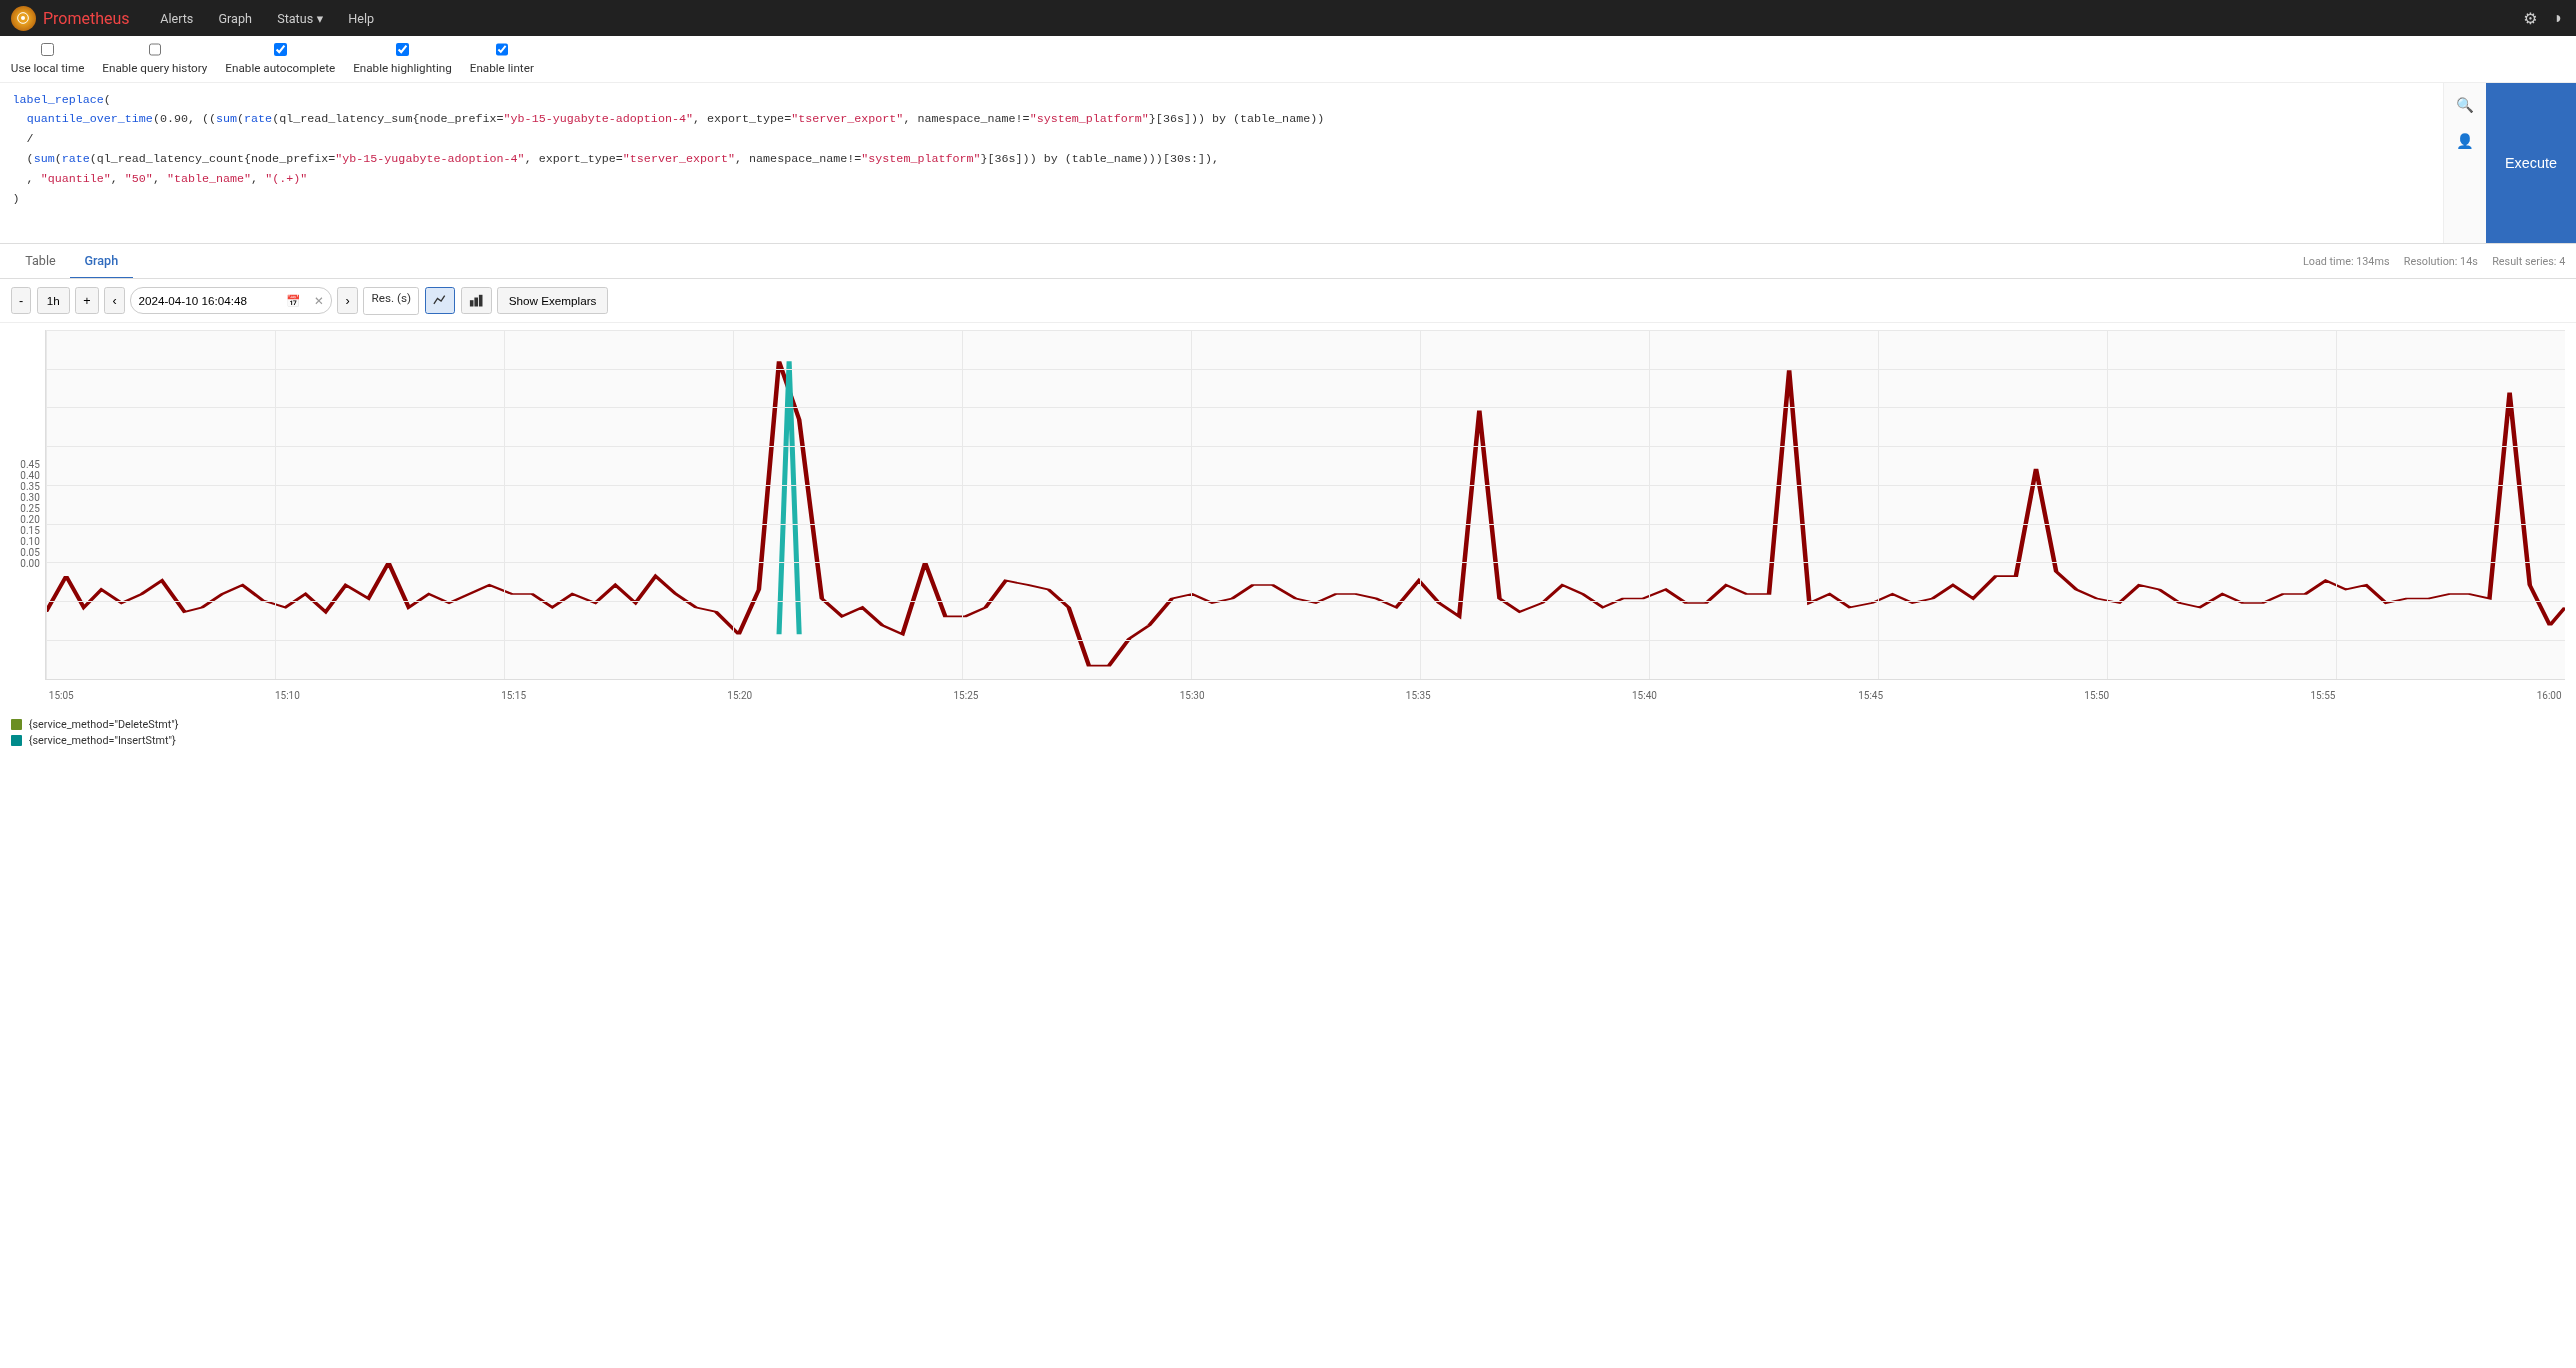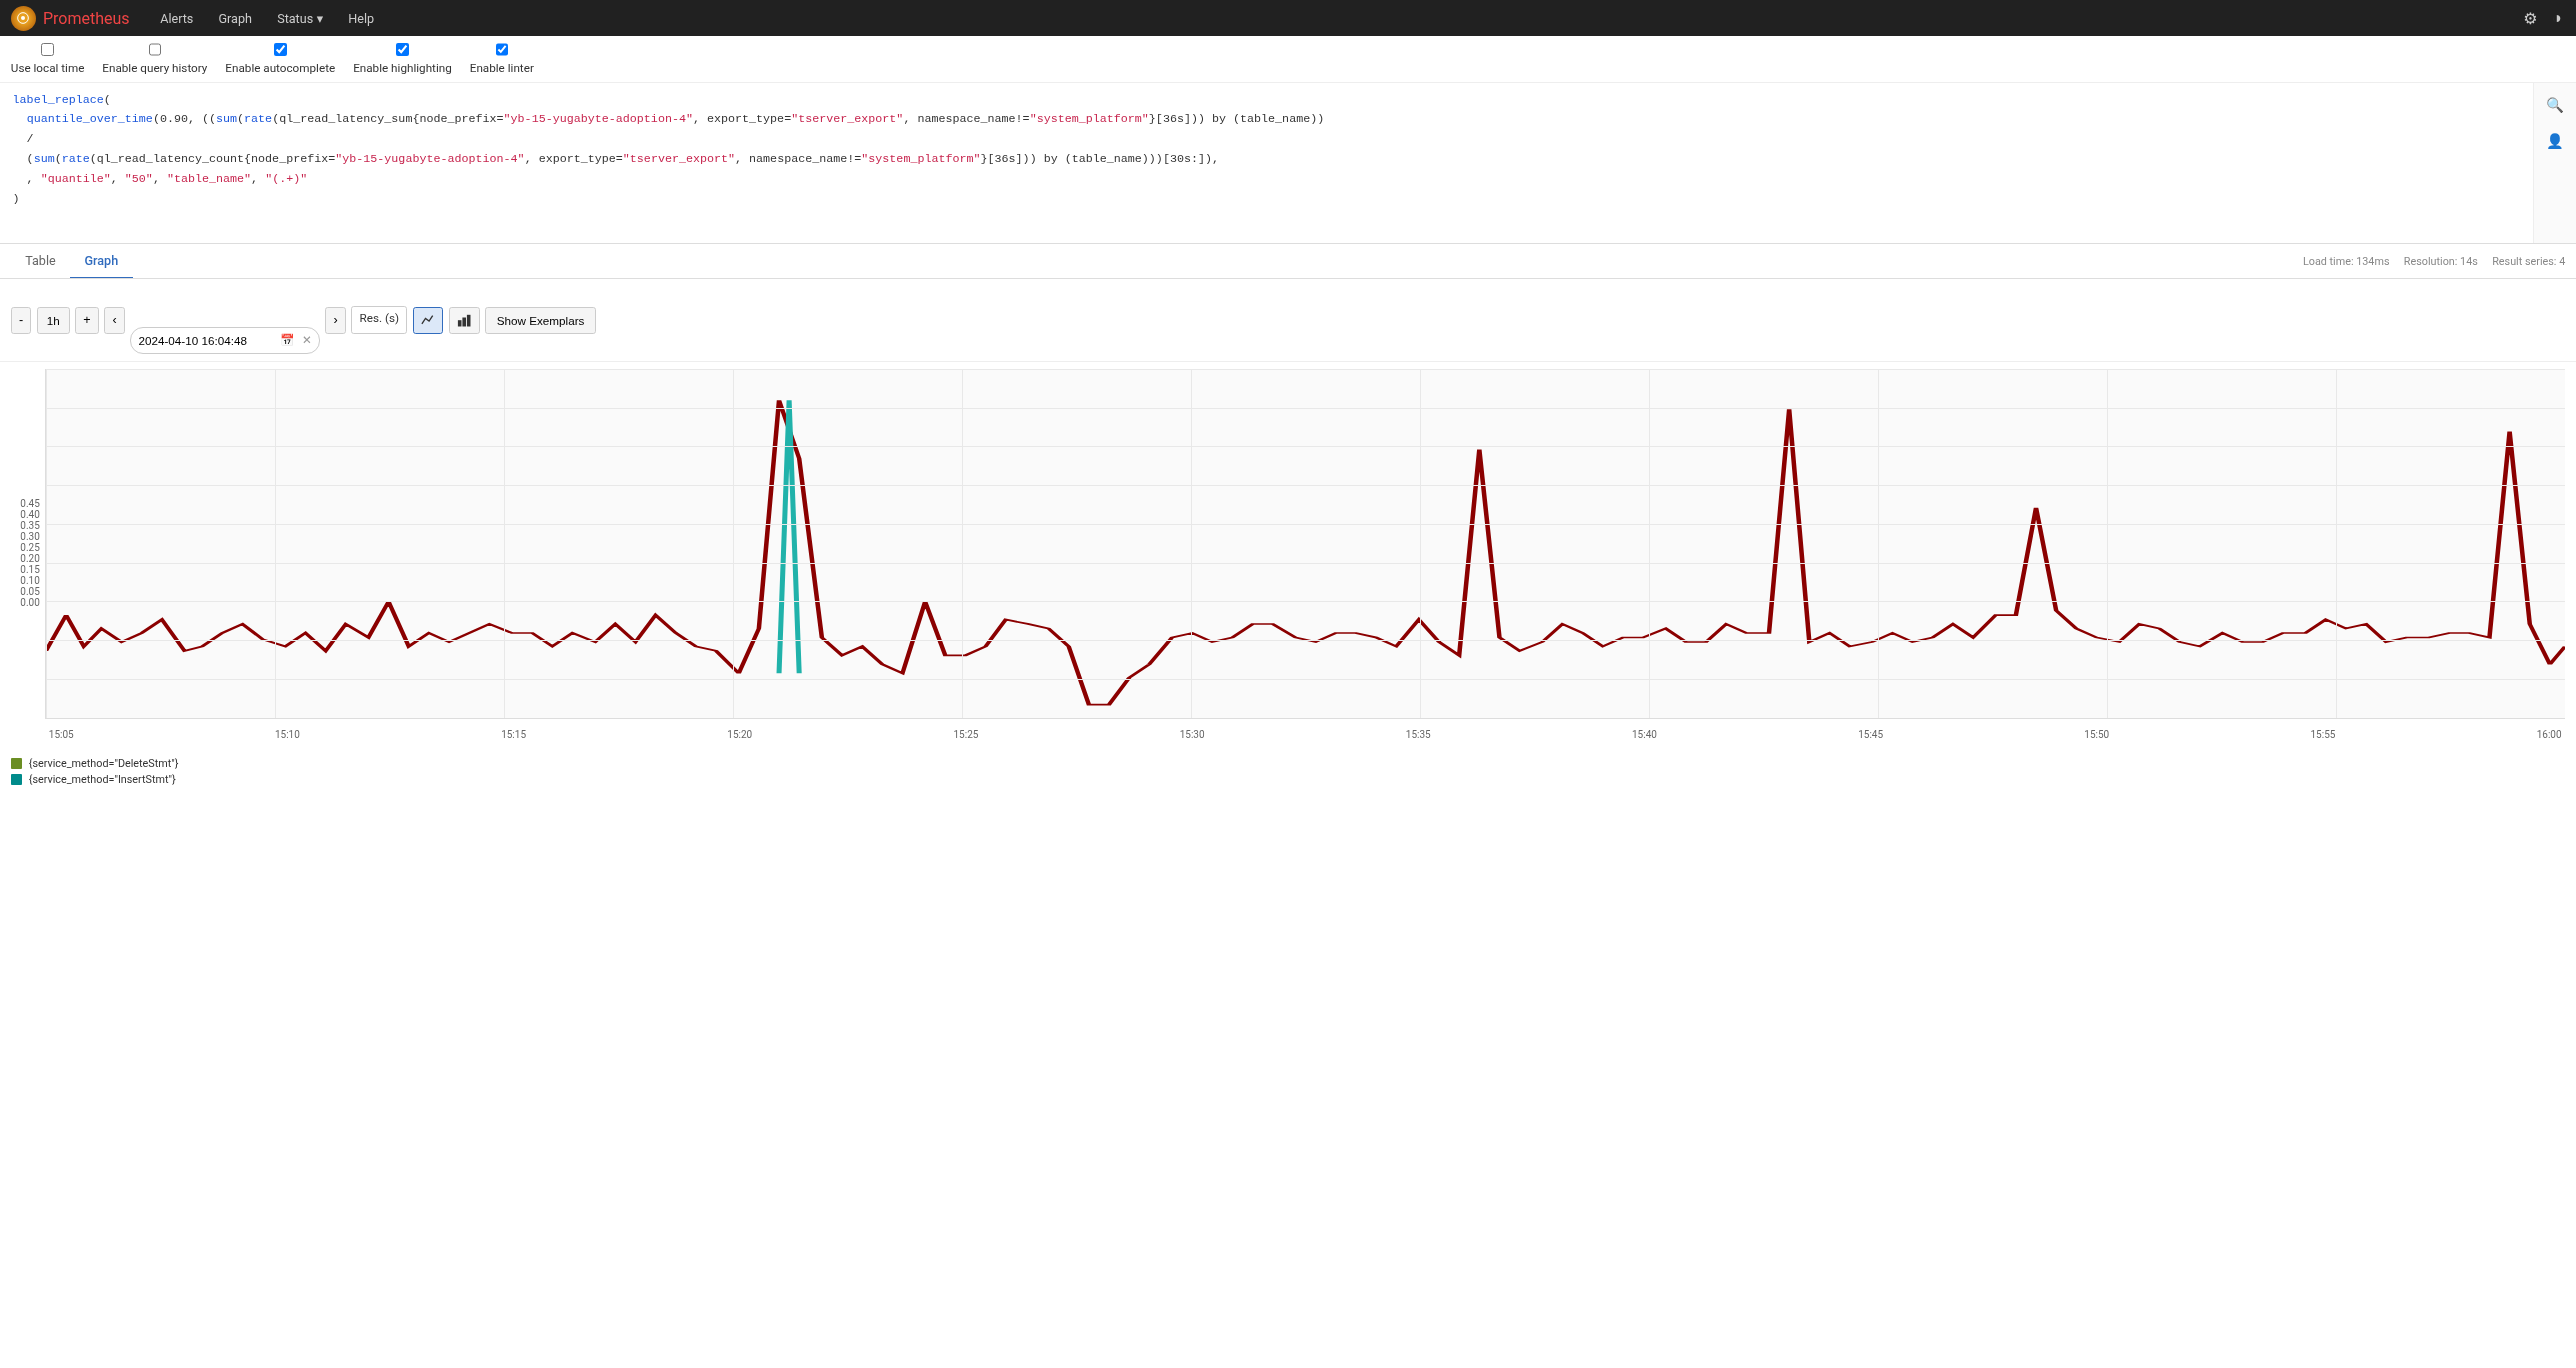--- a/index.html
+++ b/index.html
@@ -189,21 +189,21 @@
       height: 27px;
       display: flex; align-items: center; justify-content: center;
     }
     .datetime-input {
       border: 0.9px solid #ccc;
       border-radius: 13px;
       padding: 3.6px 7.2px;
       font-size: 11.7px;
       height: 27px;
       background: #fff;
-      display: flex; align-items: center; gap: 7px; margin-top: 40px;
+      display: flex; align-items: center; gap: 13px;
     }
     .datetime-input input {
       border: none; outline: none; font-size: 11.7px; background: transparent;
       width: 135px;
     }
     .res-input {
       border: 0.9px solid #ccc;
       border-radius: 2.7px;
       padding: 3.6px 7.2px;
       font-size: 11.7px;
@@ -364,20 +364,21 @@
   <div class="query-editor-content"><span class="fn">label_replace</span>(
   <span class="fn">quantile_over_time</span>(0.90, ((<span class="fn">sum</span>(<span class="fn">rate</span>(ql_read_latency_sum{node_prefix=<span class="str">"yb-15-yugabyte-adoption-4"</span>, export_type=<span class="str">"tserver_export"</span>, namespace_name!=<span class="str">"system_platform"</span>}[36s])) by (table_name))
   /
   (<span class="fn">sum</span>(<span class="fn">rate</span>(ql_read_latency_count{node_prefix=<span class="str">"yb-15-yugabyte-adoption-4"</span>, export_type=<span class="str">"tserver_export"</span>, namespace_name!=<span class="str">"system_platform"</span>}[36s])) by (table_name)))[30s:]),
   , <span class="str">"quantile"</span>, <span class="str">"50"</span>, <span class="str">"table_name"</span>, <span class="str">"(.+)"</span>
 )</div>
   <div class="query-sidebar">
     <div class="query-sidebar-icon">🔍</div>
     <div class="query-sidebar-icon">👤</div>
   </div>
+  <button class="execute-btn">Execute</button>
 </div>
 
 <div class="tabs-bar">
   <div class="tab">Table</div>
   <div class="tab active">Graph</div>
   <div class="tabs-meta">
     <span>Load time: 134ms</span>
     <span>Resolution: 14s</span>
     <span>Result series: 4</span>
   </div>

